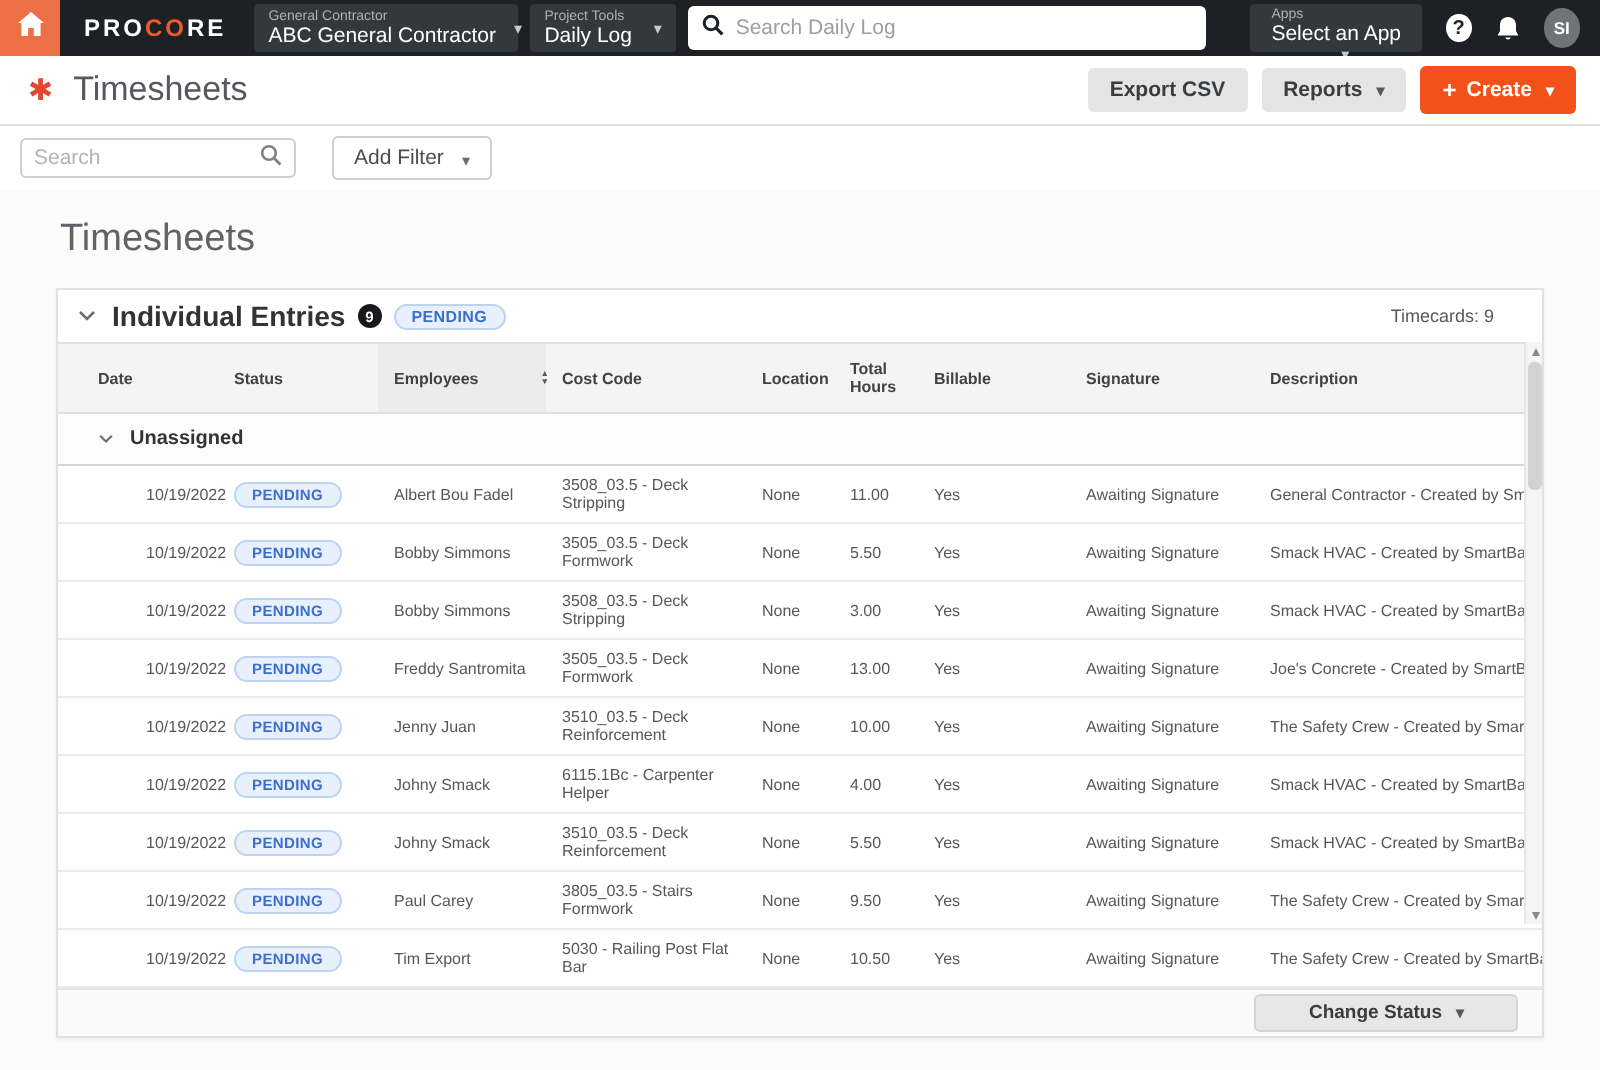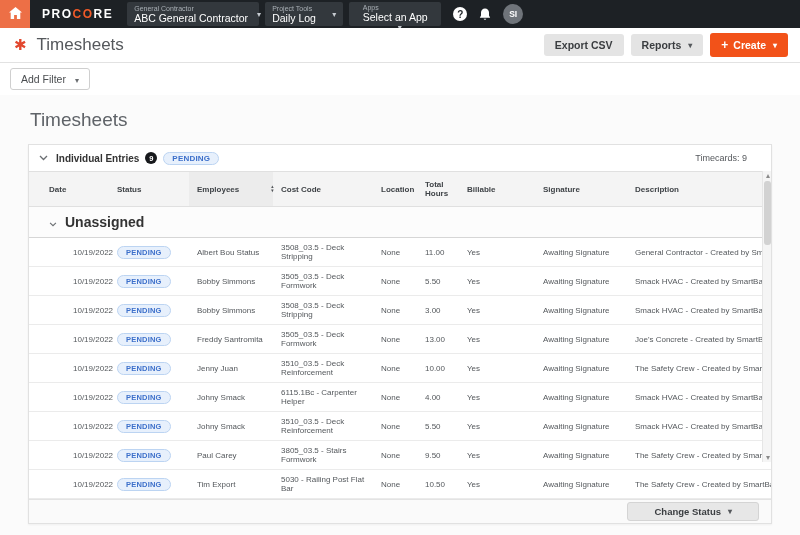--- a/index.html
+++ b/index.html
@@ -42,47 +42,47 @@
   .btn.create .caret { color:#fff; }
   .btn.create .plus { font-size:12px; margin-right:5px; font-weight:bold; }
 
   
   .filterbar { position:absolute; top:62px; left:0; width:800px; height:33px; background:#fff;
                border-top:1px solid #e2e2e2; display:flex; align-items:center; padding:0 10px; }
   .search-box { width:138px; height:20px; border:1px solid #cfcfcf; border-radius:3px; background:#fff;
                 display:flex; align-items:center; padding:0 6px; }
   .search-box input { border:none; outline:none; width:100%; font-size:10.5px; color:#555; }
   .search-box input::placeholder { color:#b3b3b3; }
-  .add-filter { border:1px solid #cfcfcf; border-radius:3px; background:#fff;
+  .add-filter { margin-left:18px; border:1px solid #cfcfcf; border-radius:3px; background:#fff;
                 font-size:10.5px; color:#4a4d50; padding:4px 10px; cursor:pointer; display:flex; align-items:flex-end; }
   .add-filter .caret { color:#6a6d70; }
 
   
   .main { position:absolute; top:95px; left:0; width:800px; height:440px; background:#fbfbfb; }
   .page-h1 { font-size:19px; color:#5f6368; font-weight:400; margin:14px 0 0 30px; }
 
   .panel { position:relative; margin:13px 28px 0 28px; background:#fff; border:1px solid #e1e1e1;
            box-shadow:0 1px 2px rgba(0,0,0,.05); }
   .panel-head { height:26px; display:flex; align-items:center; padding:0 10px; }
   .sec-chevron { display:flex; margin-right:8px; cursor:pointer; }
-  .sec-title { font-size:10px; font-weight:bold; color:#333; }
+  .sec-title { font-size:14px; font-weight:bold; color:#333; }
   .sec-badge { width:12px; height:12px; border-radius:50%; background:#17191c; color:#fff; font-size:7.5px;
                font-weight:bold; display:flex; align-items:center; justify-content:center; margin:0 6px; }
   .pill { display:inline-block; font-size:8px; font-weight:bold; color:#3c6fca; background:#e7f0fc;
           border:1px solid #bcd4f2; border-radius:8px; padding:1px 8px; letter-spacing:.2px; }
   .timecards { margin-left:auto; font-size:9px; color:#55585c; padding-right:14px; }
 
   table { width:100%; border-collapse:collapse; table-layout:fixed; }
   thead th { background:#f4f4f4; border-top:1px solid #e0e0e0; border-bottom:1px solid #e0e0e0;
              font-size:8px; color:#3f4347; font-weight:bold; text-align:left; padding:8px 8px; }
   thead th.th-date { padding-left:20px; }
   thead th.th-emp { background:#ececec; }
   .th-emp-inner { display:flex; align-items:center; justify-content:space-between;gap:32px; }
   .sort-icon { display:flex; flex-direction:column; line-height:4px; font-size:4.5px; color:#55585c; cursor:pointer; }
-  tr.group-row td { background:#fcfcfc; border-bottom:1px solid #d6d6d6; font-size:14px; font-weight:bold;
+  tr.group-row td { background:#fcfcfc; border-bottom:1px solid #d6d6d6; font-size:10px; font-weight:bold;
                     color:#333; padding:7px 8px 7px 20px; }
   .group-label { display:flex; align-items:center; gap:8px; }
   tbody tr.row td { border-bottom:1px solid #ebebeb; font-size:8px; color:#54585c; padding:5px 8px;
                     height:27px; vertical-align:middle; background:#fff; }
   td.c-date { padding-left:44px !important; }
   td.c-desc { white-space:nowrap; overflow:hidden; }
   tbody .pill { font-size:7.5px; }
 
   .panel-foot { height:24px; background:#fafafa; border-top:1px solid #e3e3e3; display:flex;
                 align-items:center; justify-content:flex-end; padding:0 12px; }
@@ -122,20 +122,29 @@
   </div>
 
   <div class="picker tools">
     <div class="pk-text">
       <div class="pk-label">Project Tools</div>
       <div class="pk-value">Daily Log</div>
     </div>
     <span class="caret">▾</span>
   </div>
 
+  <div class="nav-search">
+    <span>
+      <svg width="11" height="11" viewBox="0 0 11 11">
+          <circle cx="4.5" cy="4.5" r="3.4" fill="none" stroke="#1d2125" stroke-width="1.5"></circle>
+          <line x1="7.2" y1="7.2" x2="10.2" y2="10.2" stroke="#1d2125" stroke-width="1.6"></line>
+        </svg>
+    </span>
+    <input placeholder="Search Daily Log" style="">
+  </div>
 
   <div class="picker apps">
     <div class="pk-text">
       <div class="pk-label">Apps</div>
       <div class="pk-value">Select an App</div>
     </div>
     <span class="caret">▾</span>
   </div>
 
   <div class="help-icon">?</div>
@@ -159,20 +168,29 @@
       <span class="caret">▾</span>
     </button>
   <button class="btn create">
       <span class="plus">+</span>
       <span>Create</span>
       <span class="caret">▾</span>
     </button>
 </div>
 
 <div class="filterbar">
+  <div class="search-box">
+    <input placeholder="Search" style="">
+    <span>
+      <svg width="11" height="11" viewBox="0 0 11 11">
+          <circle cx="4.5" cy="4.5" r="3.4" fill="none" stroke="#7d8185" stroke-width="1.3"></circle>
+          <line x1="7.2" y1="7.2" x2="10.2" y2="10.2" stroke="#7d8185" stroke-width="1.4"></line>
+        </svg>
+    </span>
+  </div>
   <button class="add-filter">
       <span>Add Filter</span>
       <span class="caret">▾</span>
     </button>
 </div>
 
 <div class="main">
   <h1 class="page-h1">Timesheets</h1>
 
   <div class="panel">
@@ -231,21 +249,21 @@
                     <polyline points="1,1 4.5,4.5 8,1" fill="none" stroke="#6a6e72" stroke-width="1.3"></polyline>
                   </svg>
               </span>
               <span>Unassigned</span>
             </span>
           </td>
         </tr>
       <tr class="row">
     <td class="c-date">10/19/2022</td>
     <td class="c-status"><span class="pill">PENDING</span></td>
-    <td class="c-emp">Albert Bou Status</td>
+    <td class="c-emp">Albert Bou Fadel</td>
     <td class="c-cost">3508_03.5 - Deck Stripping</td>
     <td class="c-loc">None</td>
     <td class="c-hours">11.00</td>
     <td class="c-bill">Yes</td>
     <td class="c-sig">Awaiting Signature</td>
     <td class="c-desc">General Contractor - Created by SmartBarrel</td>
   </tr>
           <tr class="row">
     <td class="c-date">10/19/2022</td>
     <td class="c-status"><span class="pill">PENDING</span></td>

